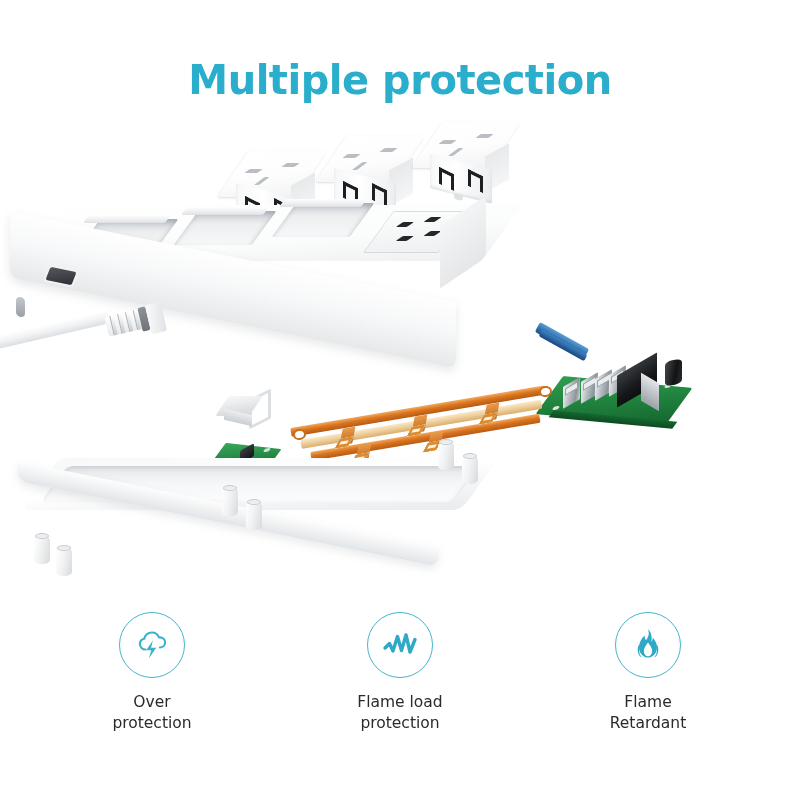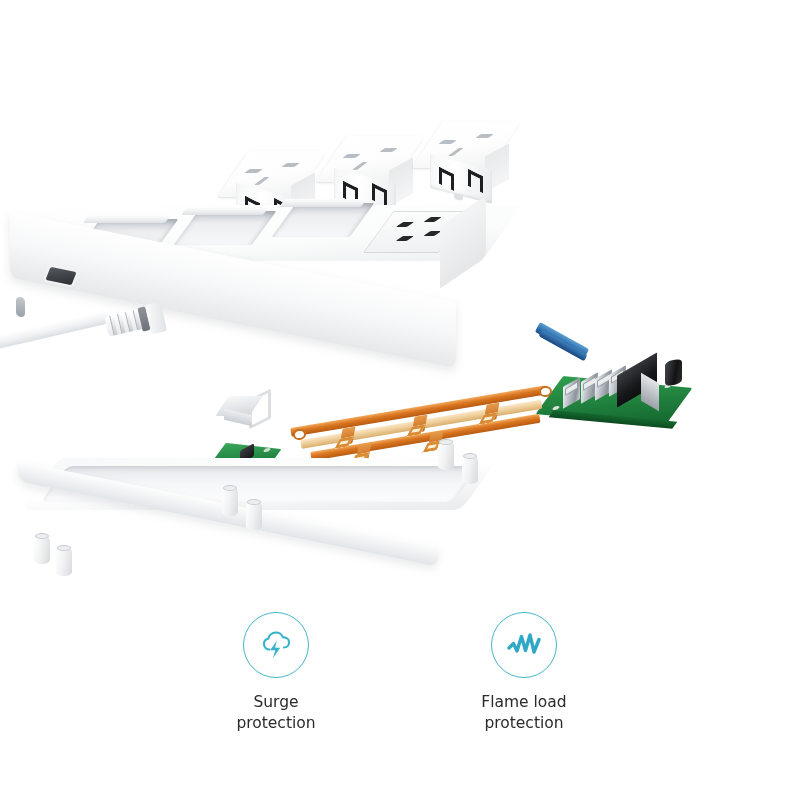--- a/index.html
+++ b/index.html
@@ -398,20 +398,21 @@
     line-height: 1.33;
     color: #2b2b2b;
     white-space: pre-line;
   }
 </style>
 </head>
 <body>
 
 <div id="page">
 
+  <div id="title">Multiple protection</div>
 
   <div id="diagram">
 
     <div class="part socket-mod" style="left:231px; top:25px;">
       <div class="sm-face">
         <div class="sm-slot l"></div>
         <div class="sm-slot r"></div>
         <div class="sm-slot e"></div>
       </div>
       <div class="sm-side"></div>
@@ -557,30 +558,42 @@
 
   <div id="features">
 
     <div class="feature">
       <div class="feature-icon">
         <svg width="40" height="40" viewBox="0 0 40 40" aria-hidden="true">
           <path d="M13.5 24.5c-3.1 0-5.6-2.4-5.6-5.4 0-2.6 1.9-4.8 4.4-5.3.5-3.6 3.7-6.3 7.5-6.3 3.3 0 6.2 2.1 7.2 5 .3-.05.6-.08.9-.08 2.9 0 5.2 2.2 5.2 5s-2.3 5.1-5.2 5.1" fill="none" stroke="#39b3cc" stroke-width="2.1" stroke-linecap="round" stroke-linejoin="round"></path>
           <path d="M20.8 15.5 L14.2 25.2 L19.3 25.2 L16.8 33.5 L24.2 22.8 L19.1 22.8 Z" fill="#39b3cc"></path>
         </svg>
       </div>
-      <div class="feature-label">Surge
+      <div class="feature-label">Over
 protection</div>
     </div>
 
     <div class="feature">
       <div class="feature-icon">
         <svg width="42" height="42" viewBox="0 0 42 42" aria-hidden="true">
           <path d="M6 24 L10.5 19.5 L14 27 L18.5 12.5 L22.5 26.5 L27 11 L31 28 L36 15.5" fill="none" stroke="#2fa9c6" stroke-width="3.4" stroke-linecap="round" stroke-linejoin="round"></path>
         </svg>
       </div>
       <div class="feature-label">Flame load
 protection</div>
     </div>
 
+    <div class="feature">
+      <div class="feature-icon">
+        <svg width="40" height="40" viewBox="0 0 40 40" aria-hidden="true">
+          <path d="M20 4c1.8 5.4.2 8.4-2 11.2-1.1-1.5-1.4-2.9-1.4-4.6-3.4 3.3-5.6 7.3-5.6 11.8 0 5.5 4 10.1 9 10.1s9-4.6 9-10.1c0-4.3-1.9-7.2-4.3-10 .1 1.9-.4 3.2-1.4 4.3C24.2 12.3 23.7 8 20 4z" fill="#2fa9c6"></path>
+          <path d="M20 17.5c2.3 3.3 4.1 5.5 4.1 8.4 0 3.1-1.9 5.4-4.1 5.4s-4.1-2.3-4.1-5.4c0-2.9 1.9-5.1 4.1-8.4z" fill="#ffffff"></path>
+          <path d="M11.4 18.8c-1.1 2-1.7 4-1.7 6.1 0 3.4 1.6 6.3 4 7.9-1.9-2.6-2.7-5.4-2.6-8.1.05-2.1.2-4.1.3-5.9z" fill="#2fa9c6"></path>
+          <path d="M28.6 18.8c1.1 2 1.7 4 1.7 6.1 0 3.4-1.6 6.3-4 7.9 1.9-2.6 2.7-5.4 2.6-8.1-.05-2.1-.2-4.1-.3-5.9z" fill="#2fa9c6"></path>
+        </svg>
+      </div>
+      <div class="feature-label">Flame
+Retardant</div>
+    </div>
 
   </div>
 
 </div>
 
 </body></html>

